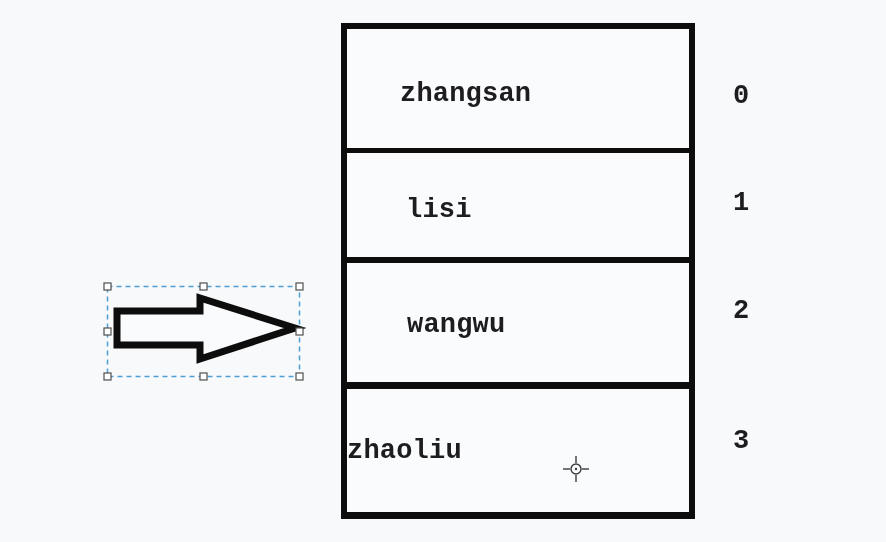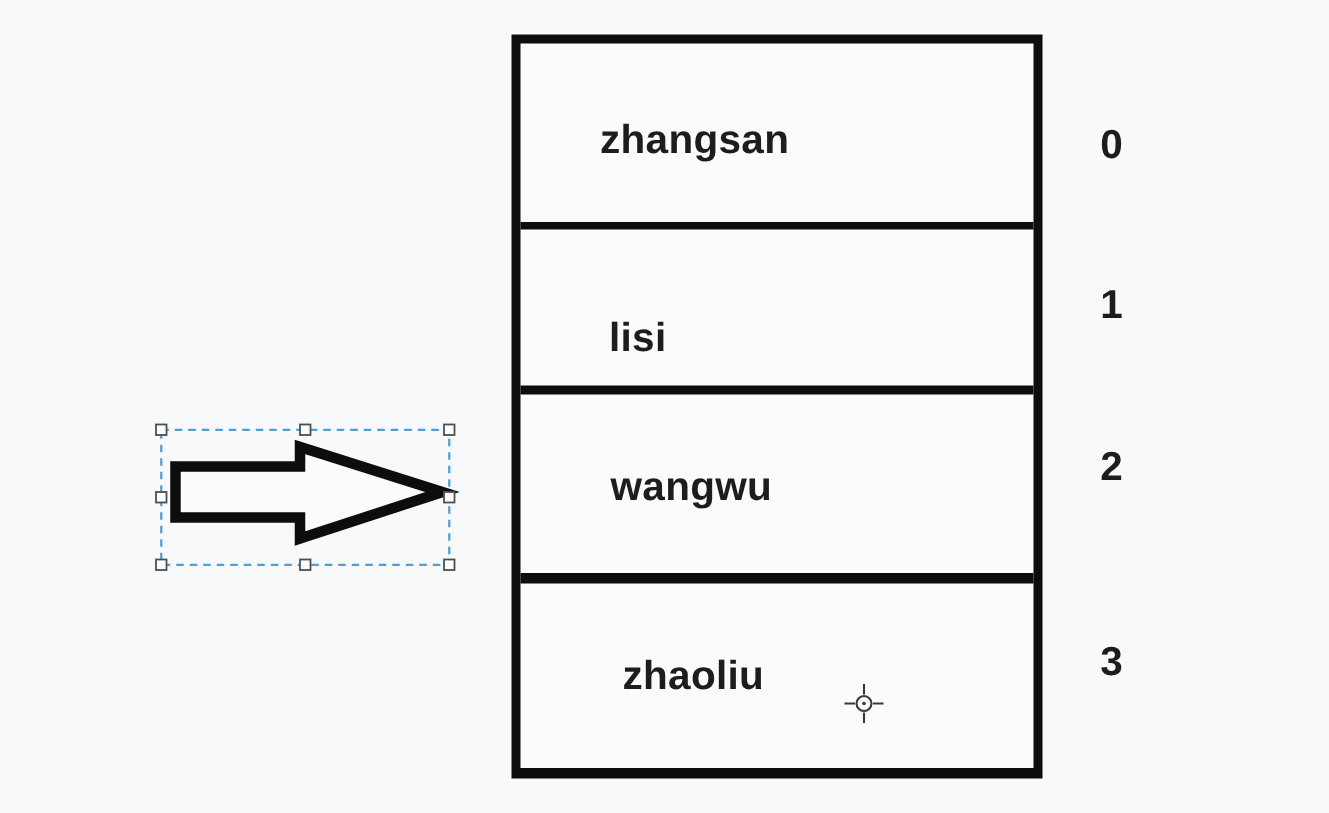--- a/index.html
+++ b/index.html
@@ -12,46 +12,46 @@
     --handle-border: #4f4f4f;
     --cursor-gray: #3a3a3a;
   }
   * { margin: 0; padding: 0; box-sizing: border-box; }
   html, body {
     width: 886px; height: 542px;
     font-family: "Liberation Sans", sans-serif;
     background: var(--canvas-bg);
     overflow: hidden;
   }
-  .canvas { position: relative; width: 886px; height: 530px; background: var(--canvas-bg); }
+  .canvas { position: relative; width: 886px; height: 530px; background: var(--canvas-bg); font-family: Liberation Mono, monospace; }
 
   
   .array-table {
     position: absolute; left: 341px; top: 23px;
     width: 354px; height: 496px;
     border: 6px solid var(--line);
     border-bottom-width: 7px;
     background: var(--cell-fill);
   }
   .row {
     position: absolute; left: 0; width: 100%;
     display: flex; align-items: center;
   }
   .row .cell-label {
     font-weight: 700; font-size: 27px; color: var(--text);
     letter-spacing: 0.2px;
   }
   .row0 { top: 0;     height: 119px; }
-  .row1 { top: 124px; height: 104px; margin-top: 15px; }
+  .row1 { top: 124px; height: 104px; }
   .row2 { top: 234px; height: 119px; }
   .row3 { top: 360px; height: 123px; }
   .row0 .cell-label { padding-left: 53px; padding-top: 10px; }
   .row1 .cell-label { padding-left: 59px; padding-top: 10px; }
   .row2 .cell-label { padding-left: 60px; padding-top: 4px; }
-  .row3 .cell-label { padding-left: 68px; }
+  .row3 .cell-label { }
   .divider { position: absolute; left: 0; right: 0; background: var(--line); }
   .d1 { top: 119px; height: 5px; }
   .d2 { top: 228px; height: 6px; }
   .d3 { top: 353px; height: 7px; }
 
   
   .idx {
     position: absolute; left: 723px; width: 36px;
     text-align: center;
     font-weight: 700; font-size: 27px; line-height: 32px;

